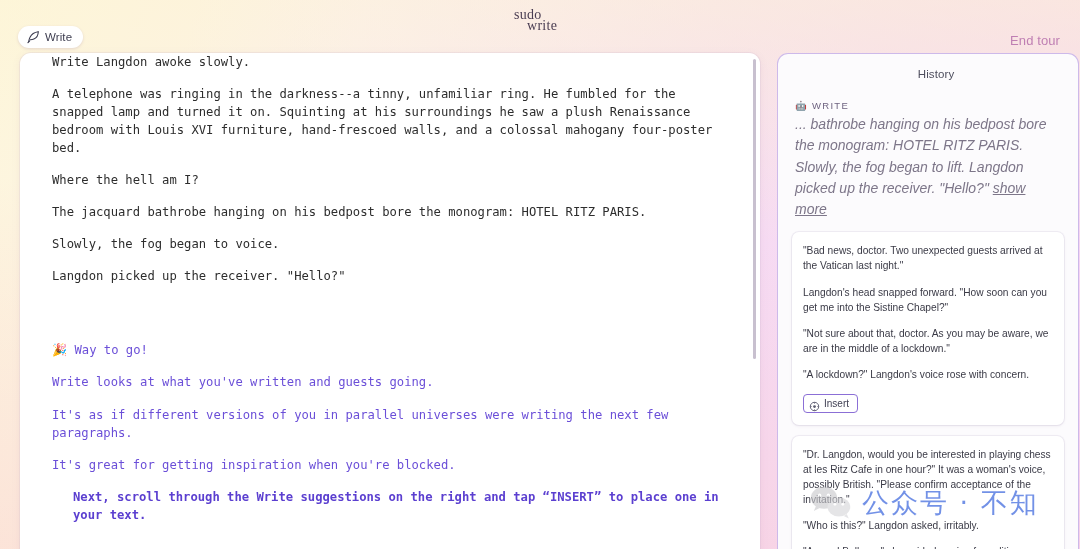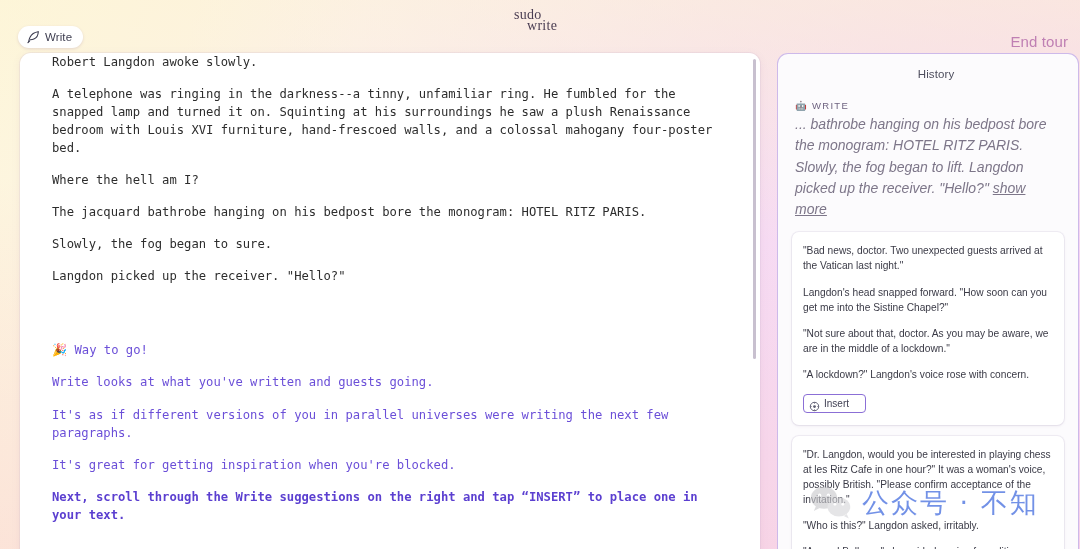--- a/index.html
+++ b/index.html
@@ -76,23 +76,23 @@
     line-height: 11px;
     color: #4a3d52;
     text-align: left;
     width: 52px;
   }
   .brand .sudo { display: block; letter-spacing: 0.3px; }
   .brand .write { display: block; margin-left: 13px; letter-spacing: 0.3px; }
 
   .end-tour {
     position: absolute;
-    right: 12px;
+    right: 20px;
     top: 33px;
-    font-size: 15px;
+    font-size: 13px;
     color: #bf7fb3;
     cursor: pointer;
     letter-spacing: 0.1px;
   }
 
   
   .editor-card {
     position: absolute;
     left: 20px;
     top: 53px;
@@ -117,21 +117,21 @@
     line-height: 1.48;
     color: #2d2d2d;
     padding-top: 0px;
   }
   .doc p { margin: 0 0 14px 0; }
   .doc p:first-child { margin-top: 0; }
 
   .spacer-block { height: 42px; }
 
   .tip { color: #6b4fd8; margin: 0 0 14px 0; }
-  .tip.bold { font-weight: bold; color: #5b3fd0; }
+  .tip.bold { font-weight: bold; color: #5b3fd0; margin-left: 21px; }
 
   .editor-scrollbar {
     position: absolute;
     right: 4px;
     top: 6px;
     width: 3px;
     height: 498px;
     background: transparent;
   }
   .editor-scrollbar .thumb {
@@ -217,21 +217,21 @@
   }
   .sugg-card p.last { margin-bottom: 12px; }
 
   .insert-btn {
     display: inline-flex;
     align-items: center;
     gap: 4px;
     border: 1px solid #8b6fd6;
     border-radius: 4px;
     background: #ffffff;
-    padding: 3px 16px 3px 5px;
+    padding: 3px 8px 3px 5px;
     cursor: pointer;
   }
   .insert-btn .ins-icon {
     width: 11px; height: 11px;
     flex: 0 0 auto;
     color: #5a5a6e;
   }
   .insert-btn .ins-label {
     font-size: 10px;
     color: #3f3f52;
@@ -284,25 +284,25 @@
     <span class="sudo">sudo</span>
     <span class="write">write</span>
   </div>
 
   <div class="end-tour">End tour</div>
 </div>
 
 <div class="editor-card">
   <div class="editor-scroll">
     <div class="doc" id="doc-body">
-        <p>Robert Langdon awoke slowly.</p>
+        <p>Write Langdon awoke slowly.</p>
         <p>A telephone was ringing in the darkness--a tinny, unfamiliar ring. He fumbled for the snapped lamp and turned it on. Squinting at his surroundings he saw a plush Renaissance bedroom with Louis XVI furniture, hand-frescoed walls, and a colossal mahogany four-poster bed.</p>
         <p>Where the hell am I?</p>
         <p>The jacquard bathrobe hanging on his bedpost bore the monogram: HOTEL RITZ PARIS.</p>
-        <p>Slowly, the fog began to sure.</p>
+        <p>Slowly, the fog began to voice.</p>
         <p>Langdon picked up the receiver. "Hello?"</p>
         <div class="spacer-block"></div>
         <p class="tip">🎉 Way to go!</p>
         <p class="tip">Write looks at what you've written and guests going.</p>
         <p class="tip">It's as if different versions of you in parallel universes were writing the next few paragraphs.</p>
         <p class="tip">It's great for getting inspiration when you're blocked.</p>
         <p class="tip bold">Next, scroll through the Write suggestions on the right and tap “INSERT” to place one in your text.</p>
       </div>
   </div>
   <div class="editor-scrollbar">

